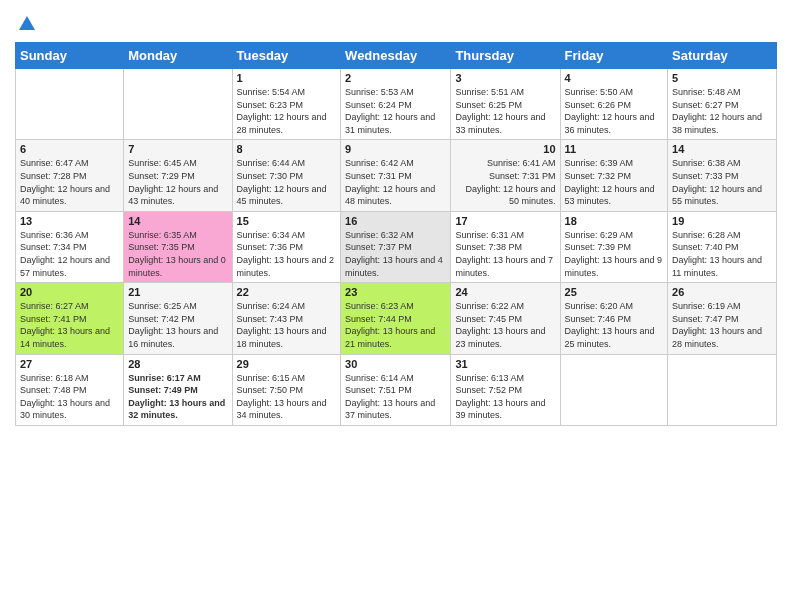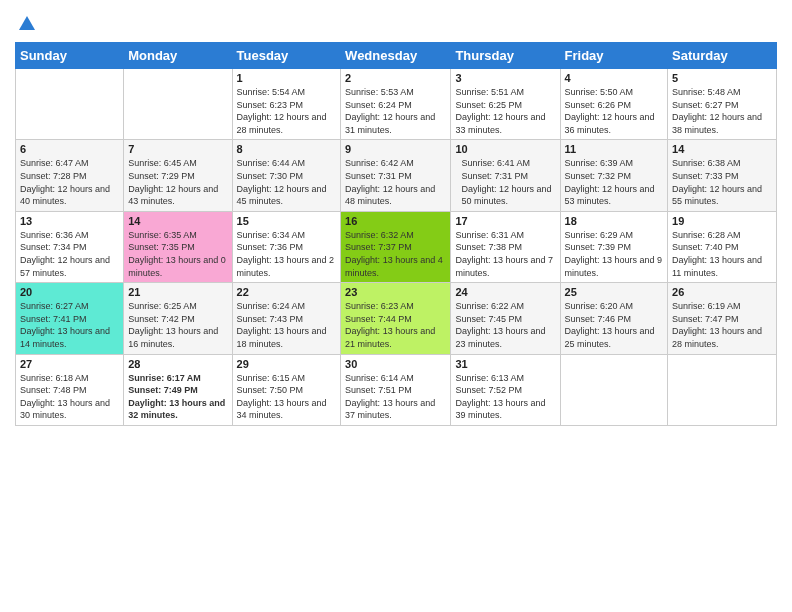--- a/index.html
+++ b/index.html
@@ -192,21 +192,21 @@
             <div class="day-info" style="white-space: pre-line;">Sunrise: 6:44 AM
 Sunset: 7:30 PM
 Daylight: 12 hours and 45 minutes.</div>
           </td>
           <td style="background: rgb(245, 245, 245);">
             <span class="day-number">9</span>
             <div class="day-info" style="white-space: pre-line;">Sunrise: 6:42 AM
 Sunset: 7:31 PM
 Daylight: 12 hours and 48 minutes.</div>
           </td>
-          <td style="background: rgb(245, 245, 245);">
+          <td style="background: rgb(245, 245, 245); text-align: right;">
             <span class="day-number">10</span>
             <div class="day-info" style="white-space: pre-line; margin-left: 6px;">Sunrise: 6:41 AM
 Sunset: 7:31 PM
 Daylight: 12 hours and 50 minutes.</div>
           </td>
           <td style="background: rgb(245, 245, 245);">
             <span class="day-number">11</span>
             <div class="day-info" style="white-space: pre-line;">Sunrise: 6:39 AM
 Sunset: 7:32 PM
 Daylight: 12 hours and 53 minutes.</div>
@@ -230,21 +230,21 @@
             <div class="day-info" style="white-space: pre-line;">Sunrise: 6:35 AM
 Sunset: 7:35 PM
 Daylight: 13 hours and 0 minutes.</div>
           </td>
           <td style="background: rgb(255, 255, 255);">
             <span class="day-number">15</span>
             <div class="day-info" style="white-space: pre-line;">Sunrise: 6:34 AM
 Sunset: 7:36 PM
 Daylight: 13 hours and 2 minutes.</div>
           </td>
-          <td style="background: #84cc16;">
+          <td style="background: #e5e5e5;">
             <span class="day-number">16</span>
             <div class="day-info" style="white-space: pre-line;">Sunrise: 6:32 AM
 Sunset: 7:37 PM
 Daylight: 13 hours and 4 minutes.</div>
           </td>
           <td style="background: rgb(255, 255, 255);">
             <span class="day-number">17</span>
             <div class="day-info" style="white-space: pre-line;">Sunrise: 6:31 AM
 Sunset: 7:38 PM
 Daylight: 13 hours and 7 minutes.</div>
@@ -256,21 +256,21 @@
 Daylight: 13 hours and 9 minutes.</div>
           </td>
           <td style="background: rgb(255, 255, 255);">
             <span class="day-number">19</span>
             <div class="day-info" style="white-space: pre-line;">Sunrise: 6:28 AM
 Sunset: 7:40 PM
 Daylight: 13 hours and 11 minutes.</div>
           </td>
         </tr>
         <tr>
-          <td style="background: #5eead4;">
+          <td style="background: #bef264;">
             <span class="day-number">20</span>
             <div class="day-info" style="white-space: pre-line;">Sunrise: 6:27 AM
 Sunset: 7:41 PM
 Daylight: 13 hours and 14 minutes.</div>
           </td>
           <td style="background: rgb(245, 245, 245);">
             <span class="day-number">21</span>
             <div class="day-info" style="white-space: pre-line;">Sunrise: 6:25 AM
 Sunset: 7:42 PM
 Daylight: 13 hours and 16 minutes.</div>

